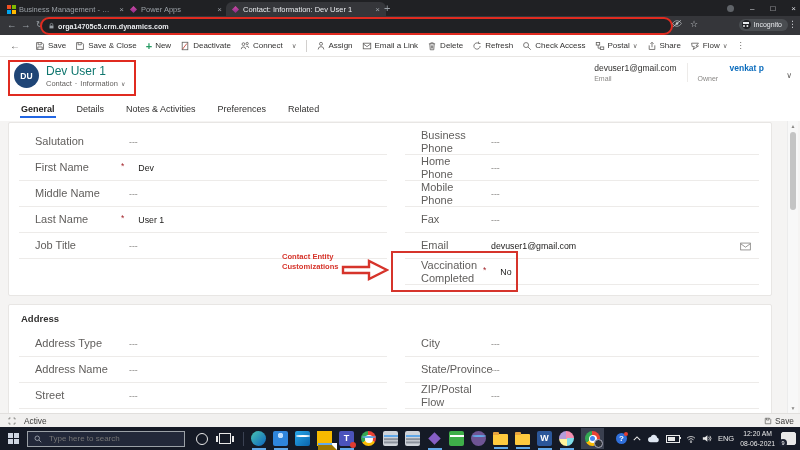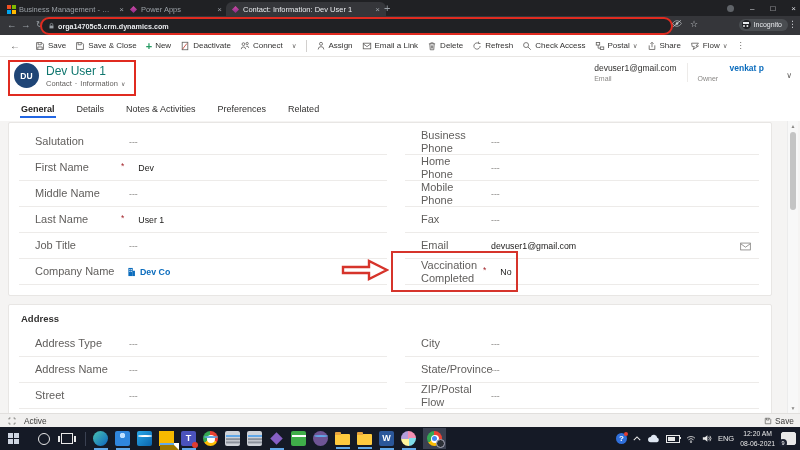--- a/index.html
+++ b/index.html
@@ -386,34 +386,20 @@
         </div>
         <div class="frow">
           <span class="flab">Last Name</span>
           <span class="freq">*</span>
           <span class="fval">User 1</span>
         </div>
         <div class="frow">
           <span class="flab">Job Title</span>
           <span class="fval dim">---</span>
         </div>
-        <div class="frow">
-          <span class="flab">Company Name</span>
-          <span class="fval link">
-            <svg width="9" height="10" viewBox="0 0 14 16">
-                <rect x="2" y="1.5" width="7" height="13" fill="#0b6cbd"></rect>
-                <rect x="9" y="6" width="3.5" height="8.5" fill="#0b6cbd"></rect>
-                <rect x="3.6" y="3.4" width="1.5" height="1.5" fill="#fff"></rect>
-                <rect x="6" y="3.4" width="1.5" height="1.5" fill="#fff"></rect>
-                <rect x="3.6" y="6.2" width="1.5" height="1.5" fill="#fff"></rect>
-                <rect x="6" y="6.2" width="1.5" height="1.5" fill="#fff"></rect>
-              </svg>
-            <span>Dev Co</span>
-          </span>
-        </div>
       </div>
       <div class="fcol colR">
         <div class="frow">
           <span class="flab">Business Phone</span>
           <span class="fval dim">---</span>
         </div>
         <div class="frow">
           <span class="flab">Home Phone</span>
           <span class="fval dim">---</span>
         </div>
@@ -436,20 +422,24 @@
           </span>
         </div>
         <div class="frow">
           <span class="flab">Vaccination Completed</span>
           <span class="freq">*</span>
           <span class="fval">No</span>
         </div>
       </div>
     </div>
 
+    <div id="annot-text">
+      <div>Contact Entity</div>
+      <div>Customizations</div>
+    </div>
     <svg id="annot-arrow" width="48" height="22" viewBox="0 0 48 22">
       <polygon points="2,8 28,8 28,2 46,11 28,20 28,14 2,14" fill="#fff" stroke="#d6342b" stroke-width="2.4"></polygon>
     </svg>
     <div id="annot-box"></div>
 
     <div id="card2" class="card">
       <div class="cardtitle">Address</div>
       <div class="fcol colL">
         <div class="frow">
           <span class="flab">Address Type</span>
@@ -506,20 +496,27 @@
     </div>
   </div>
 
   <div id="taskbar" class="abs">
     <div class="winlogo">
         <i></i>
         <i></i>
         <i></i>
         <i></i>
       </div>
+    <div id="tsearch">
+      <svg viewBox="0 0 16 16">
+          <circle cx="6.5" cy="6.5" r="4.5"></circle>
+          <line x1="10" y1="10" x2="14.5" y2="14.5"></line>
+        </svg>
+      <input type="text" placeholder="Type here to search" style="">
+    </div>
     <span class="tbtn">
         <span class="cortana"></span>
       </span>
     <span class="tbtn">
         <span class="taskview"></span>
       </span>
     <span class="tsep"></span>
     <div id="pins">
       <div class="pin open ic-edge"></div>
       <div class="pin open ic-people"></div>

